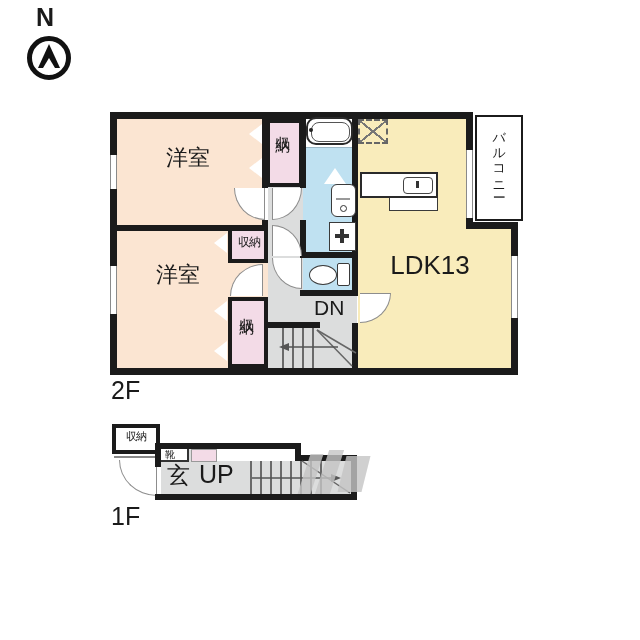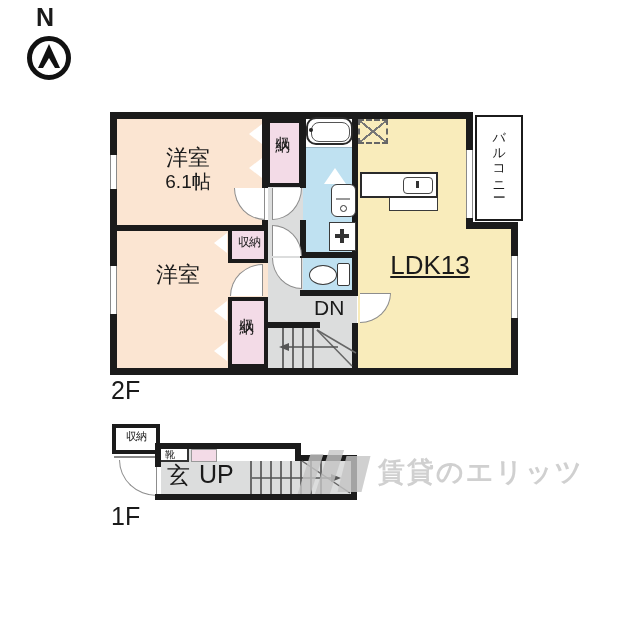--- a/index.html
+++ b/index.html
@@ -109,23 +109,22 @@
   </div>
   <div class="fix thin" style="left:337px;top:263px;width:13px;height:23px;border-radius:2px;"></div>
   <div class="fix thin" style="left:309px;top:265px;width:28px;height:20px;border-radius:50%;"></div>
 
   <div class="tread" style="left:282px;top:328px;height:40px;"></div>
   <div class="tread" style="left:292px;top:328px;height:40px;"></div>
   <div class="tread" style="left:302px;top:328px;height:40px;"></div>
   <div class="tread" style="left:312px;top:328px;height:40px;"></div>
 
   <div class="lbl" style="left:130px;top:146px;width:116px;text-align:center;font-size:22px;">洋室</div>
-  <div class="lbl" style="left:130px;top:172px;width:116px;text-align:center;font-size:19px;">6.1帖</div>
   <div class="lbl" style="left:118px;top:263px;width:120px;text-align:center;font-size:22px;">洋室</div>
-  <div class="lbl" style="left:380px;top:252px;width:100px;text-align:center;font-size:26px;text-decoration:underline;">LDK13</div>
+  <div class="lbl" style="left:380px;top:252px;width:100px;text-align:center;font-size:26px;">LDK13</div>
   <div class="lbl vtext" style="left:275px;top:124px;font-size:15px;">収納</div>
   <div class="lbl" style="left:233px;top:236px;width:32px;text-align:center;font-size:12px;letter-spacing:-1px;">収納</div>
   <div class="lbl vtext" style="left:239px;top:306px;font-size:15px;">収納</div>
   <div class="lbl" style="left:314px;top:297px;font-size:21px;">DN</div>
   <div class="lbl" style="left:111px;top:377px;font-size:25px;">2F</div>
 
   <div class="abs" style="left:112px;top:424px;width:48px;height:30px;background:#fff;border:4px solid #1b1b1b;box-sizing:border-box;z-index:2;">
     <div class="lbl" style="left:2px;top:3px;width:36px;text-align:center;font-size:11px;letter-spacing:-1px;position:absolute;">収納</div>
   </div>
   <div class="abs" style="left:114px;top:456px;width:44px;height:2px;background:#888;z-index:2;"></div>
@@ -168,15 +167,14 @@
     <line x1="302" y1="461" x2="350" y2="493" stroke="#666" stroke-width="1.5"></line>
     <line x1="252" y1="478" x2="332" y2="478" stroke="#555" stroke-width="1.5"></line>
     <polygon points="341,478 331,474 331,482" fill="#555"></polygon>
   </svg>
 
   <div class="wm" style="left:300px;top:450px;width:70px;height:46px;">
     <div class="abs" style="left:4px;top:4px;width:13px;height:40px;background:#c5c5c5;transform:skewX(-18deg);"></div>
     <div class="abs" style="left:22px;top:0px;width:15px;height:44px;background:#c5c5c5;transform:skewX(-18deg);"></div>
     <div class="abs" style="left:42px;top:6px;width:24px;height:36px;background:#c5c5c5;transform:skewX(-14deg);"></div>
   </div>
-  <div class="wm lbl" style="left:378px;top:458px;font-size:27px;font-weight:bold;color:#c5c5c5;letter-spacing:2px;">賃貸のエリッツ</div>
 
 </div>
 
 </body></html>

